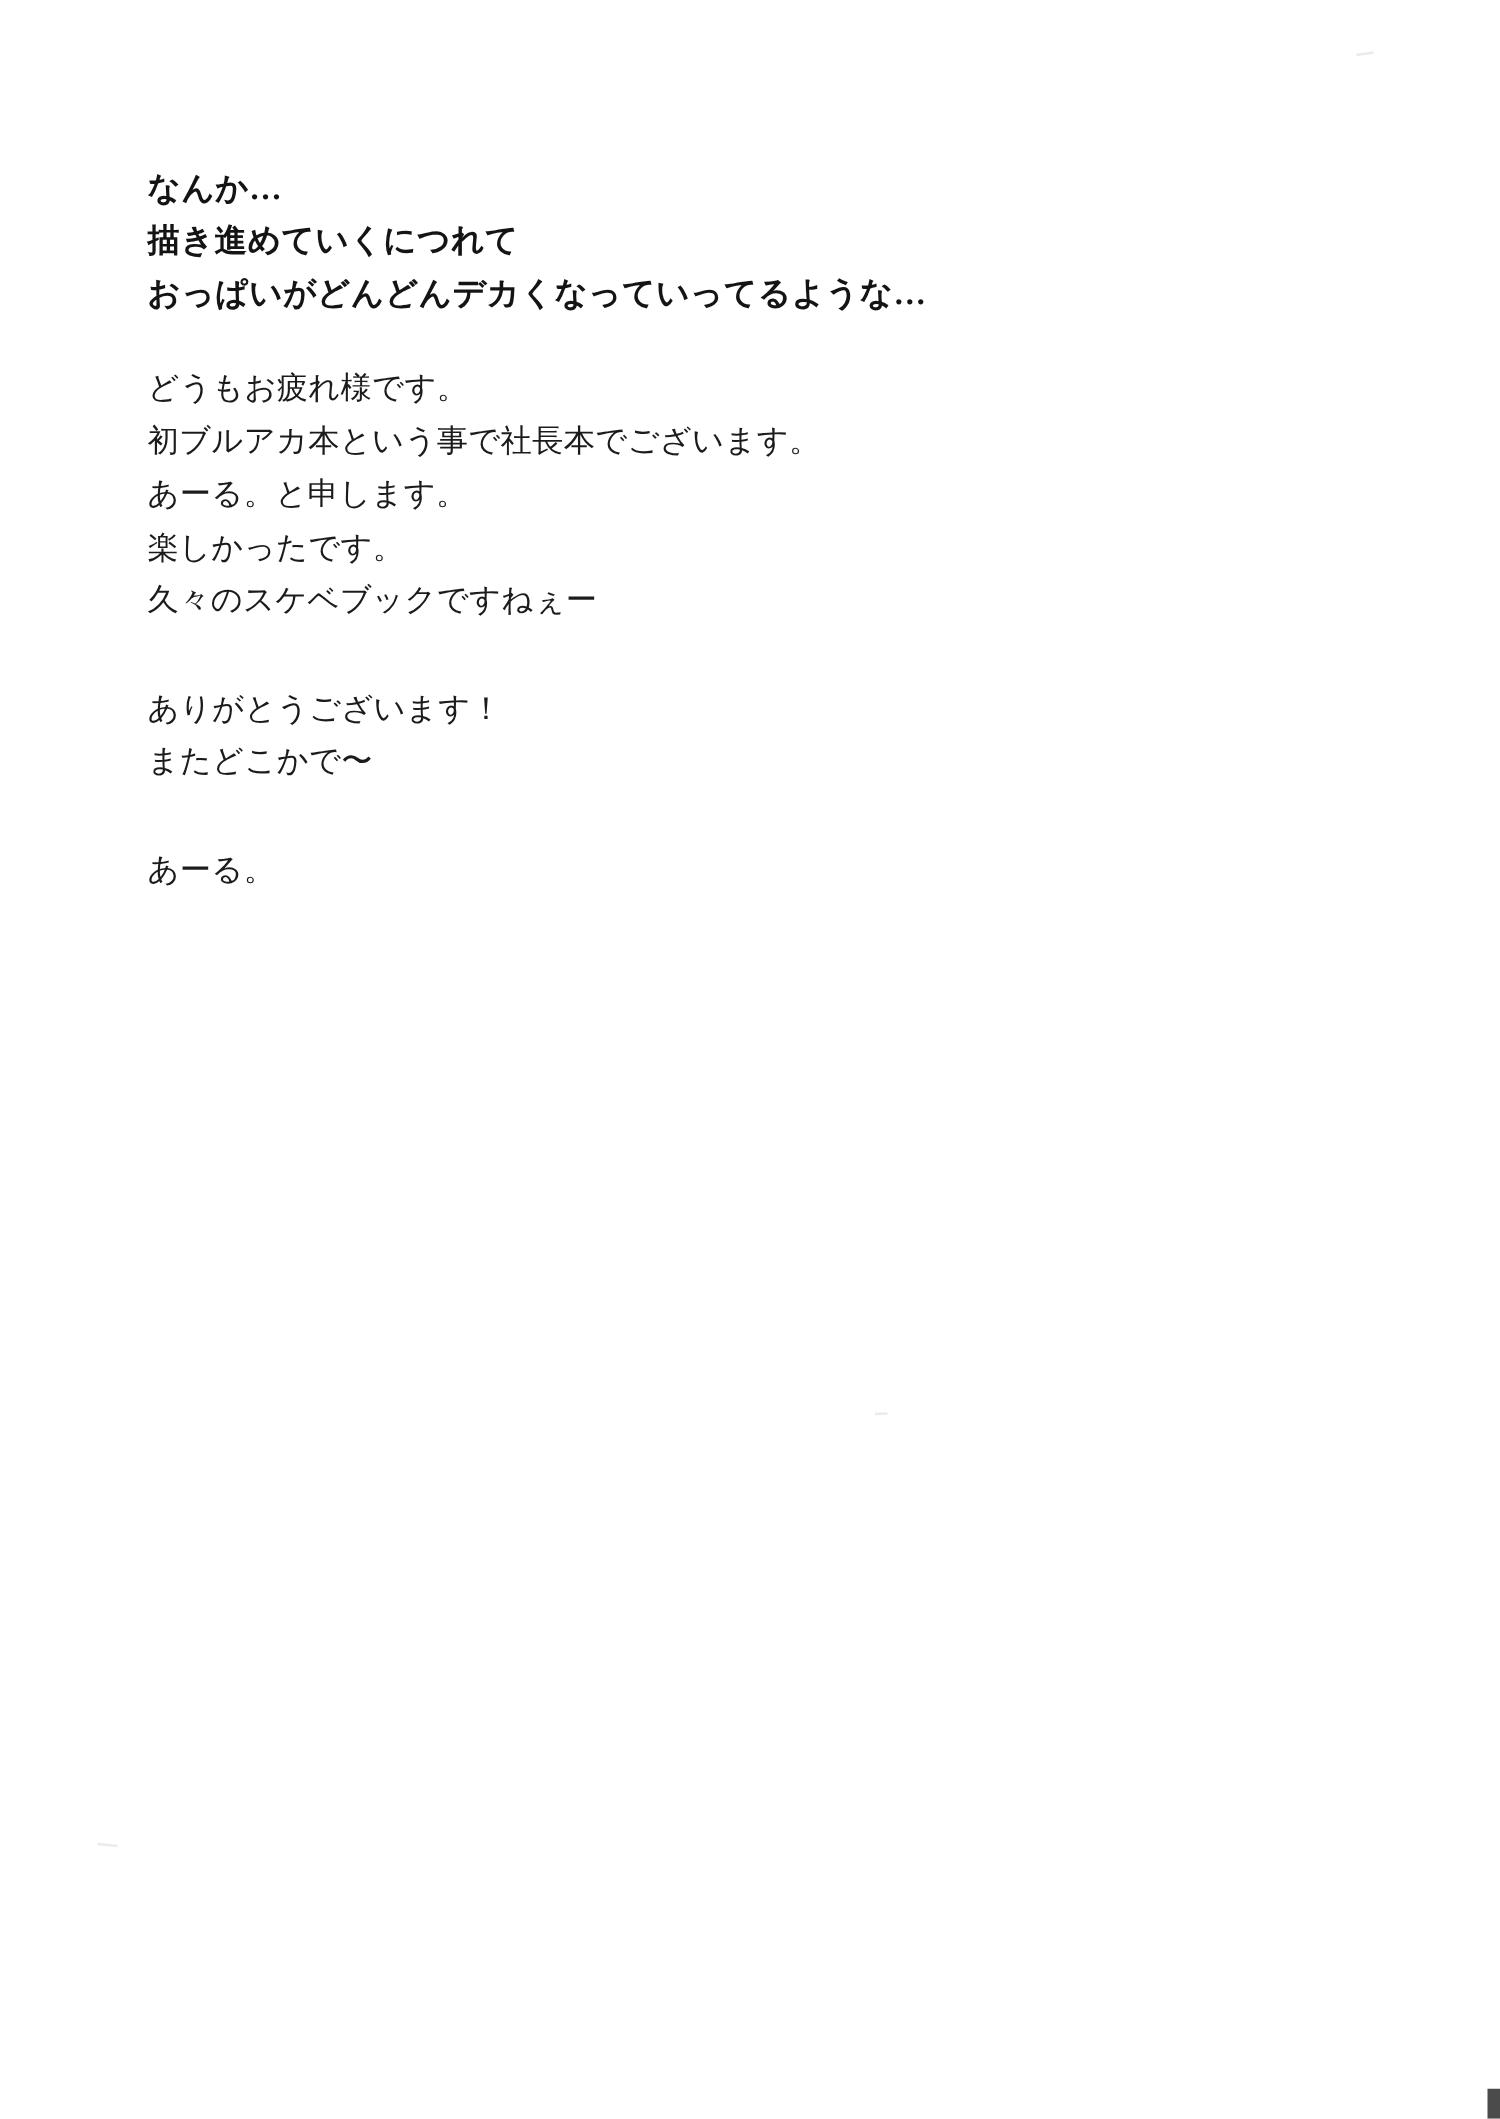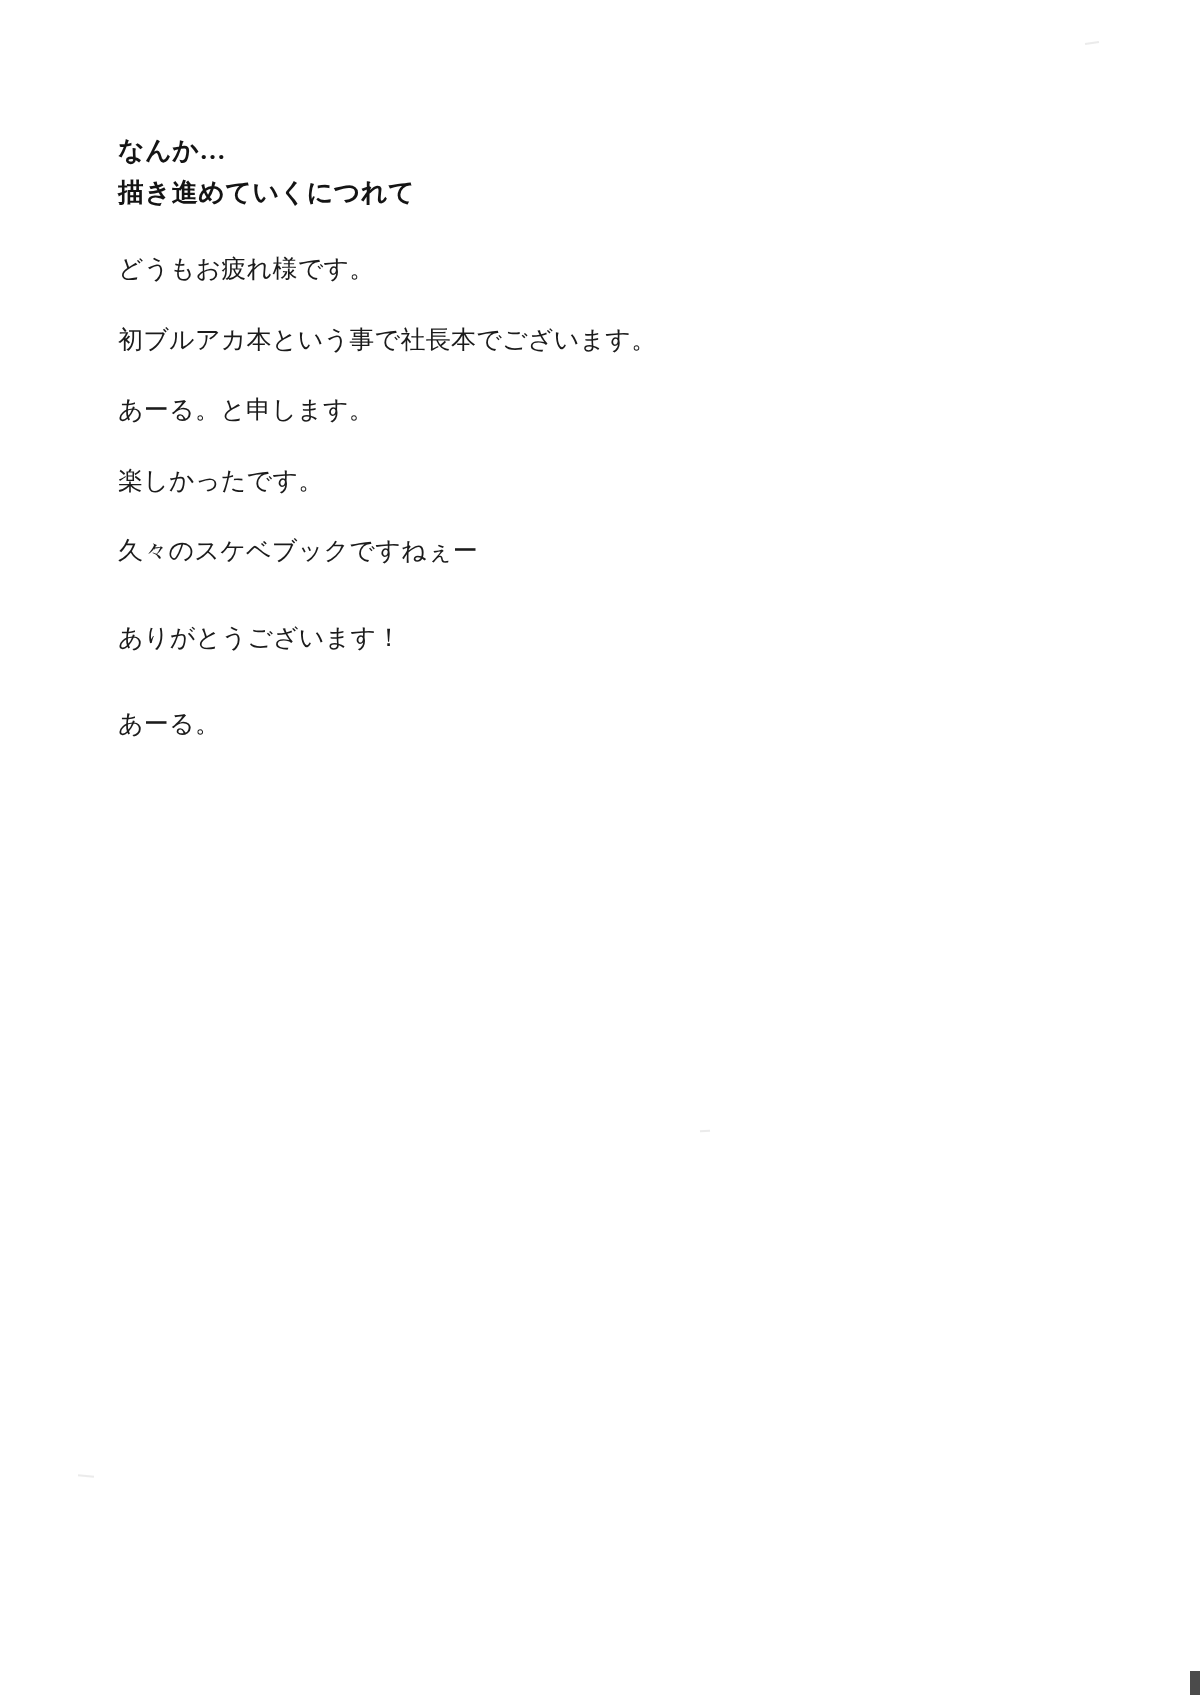--- a/index.html
+++ b/index.html
@@ -46,21 +46,20 @@
     font-size: 25px;
     line-height: 1.70;
     letter-spacing: 0.01em;
     color: #1b1b1b;
     margin: 0 0 44px 0;
     font-weight: 400;
   }
   .body-block .tx-line {
     display: block;
     white-space: pre;
-    margin-top: 28px;
   }
   .body-block.last {
     margin-bottom: 0;
   }
   .sign {
     font-size: 25px;
     line-height: 1.7;
     letter-spacing: 0.01em;
     color: #1b1b1b;
     white-space: pre;
@@ -75,32 +74,34 @@
 </head>
 <body>
 
 <div class="page">
 
   <div class="afterword">
 
     <div class="headline">
       <span class="hl-line">なんか…</span>
       <span class="hl-line">描き進めていくにつれて</span>
+      <span class="hl-line">おっぱいがどんどんデカくなっていってるような…</span>
     </div>
 
     <div class="body-block">
       <span class="tx-line">どうもお疲れ様です。</span>
       <span class="tx-line">初ブルアカ本という事で社長本でございます。</span>
       <span class="tx-line">あーる。と申します。</span>
       <span class="tx-line">楽しかったです。</span>
       <span class="tx-line">久々のスケベブックですねぇー</span>
     </div>
 
     <div class="body-block">
       <span class="tx-line">ありがとうございます！</span>
+      <span class="tx-line">またどこかで〜</span>
     </div>
 
     <div class="sign body-block last">あーる。</div>
 
   </div>
 
   <div class="paper-marks">
     <span class="mark m1"></span>
     <span class="mark m2"></span>
     <span class="mark m3"></span>

